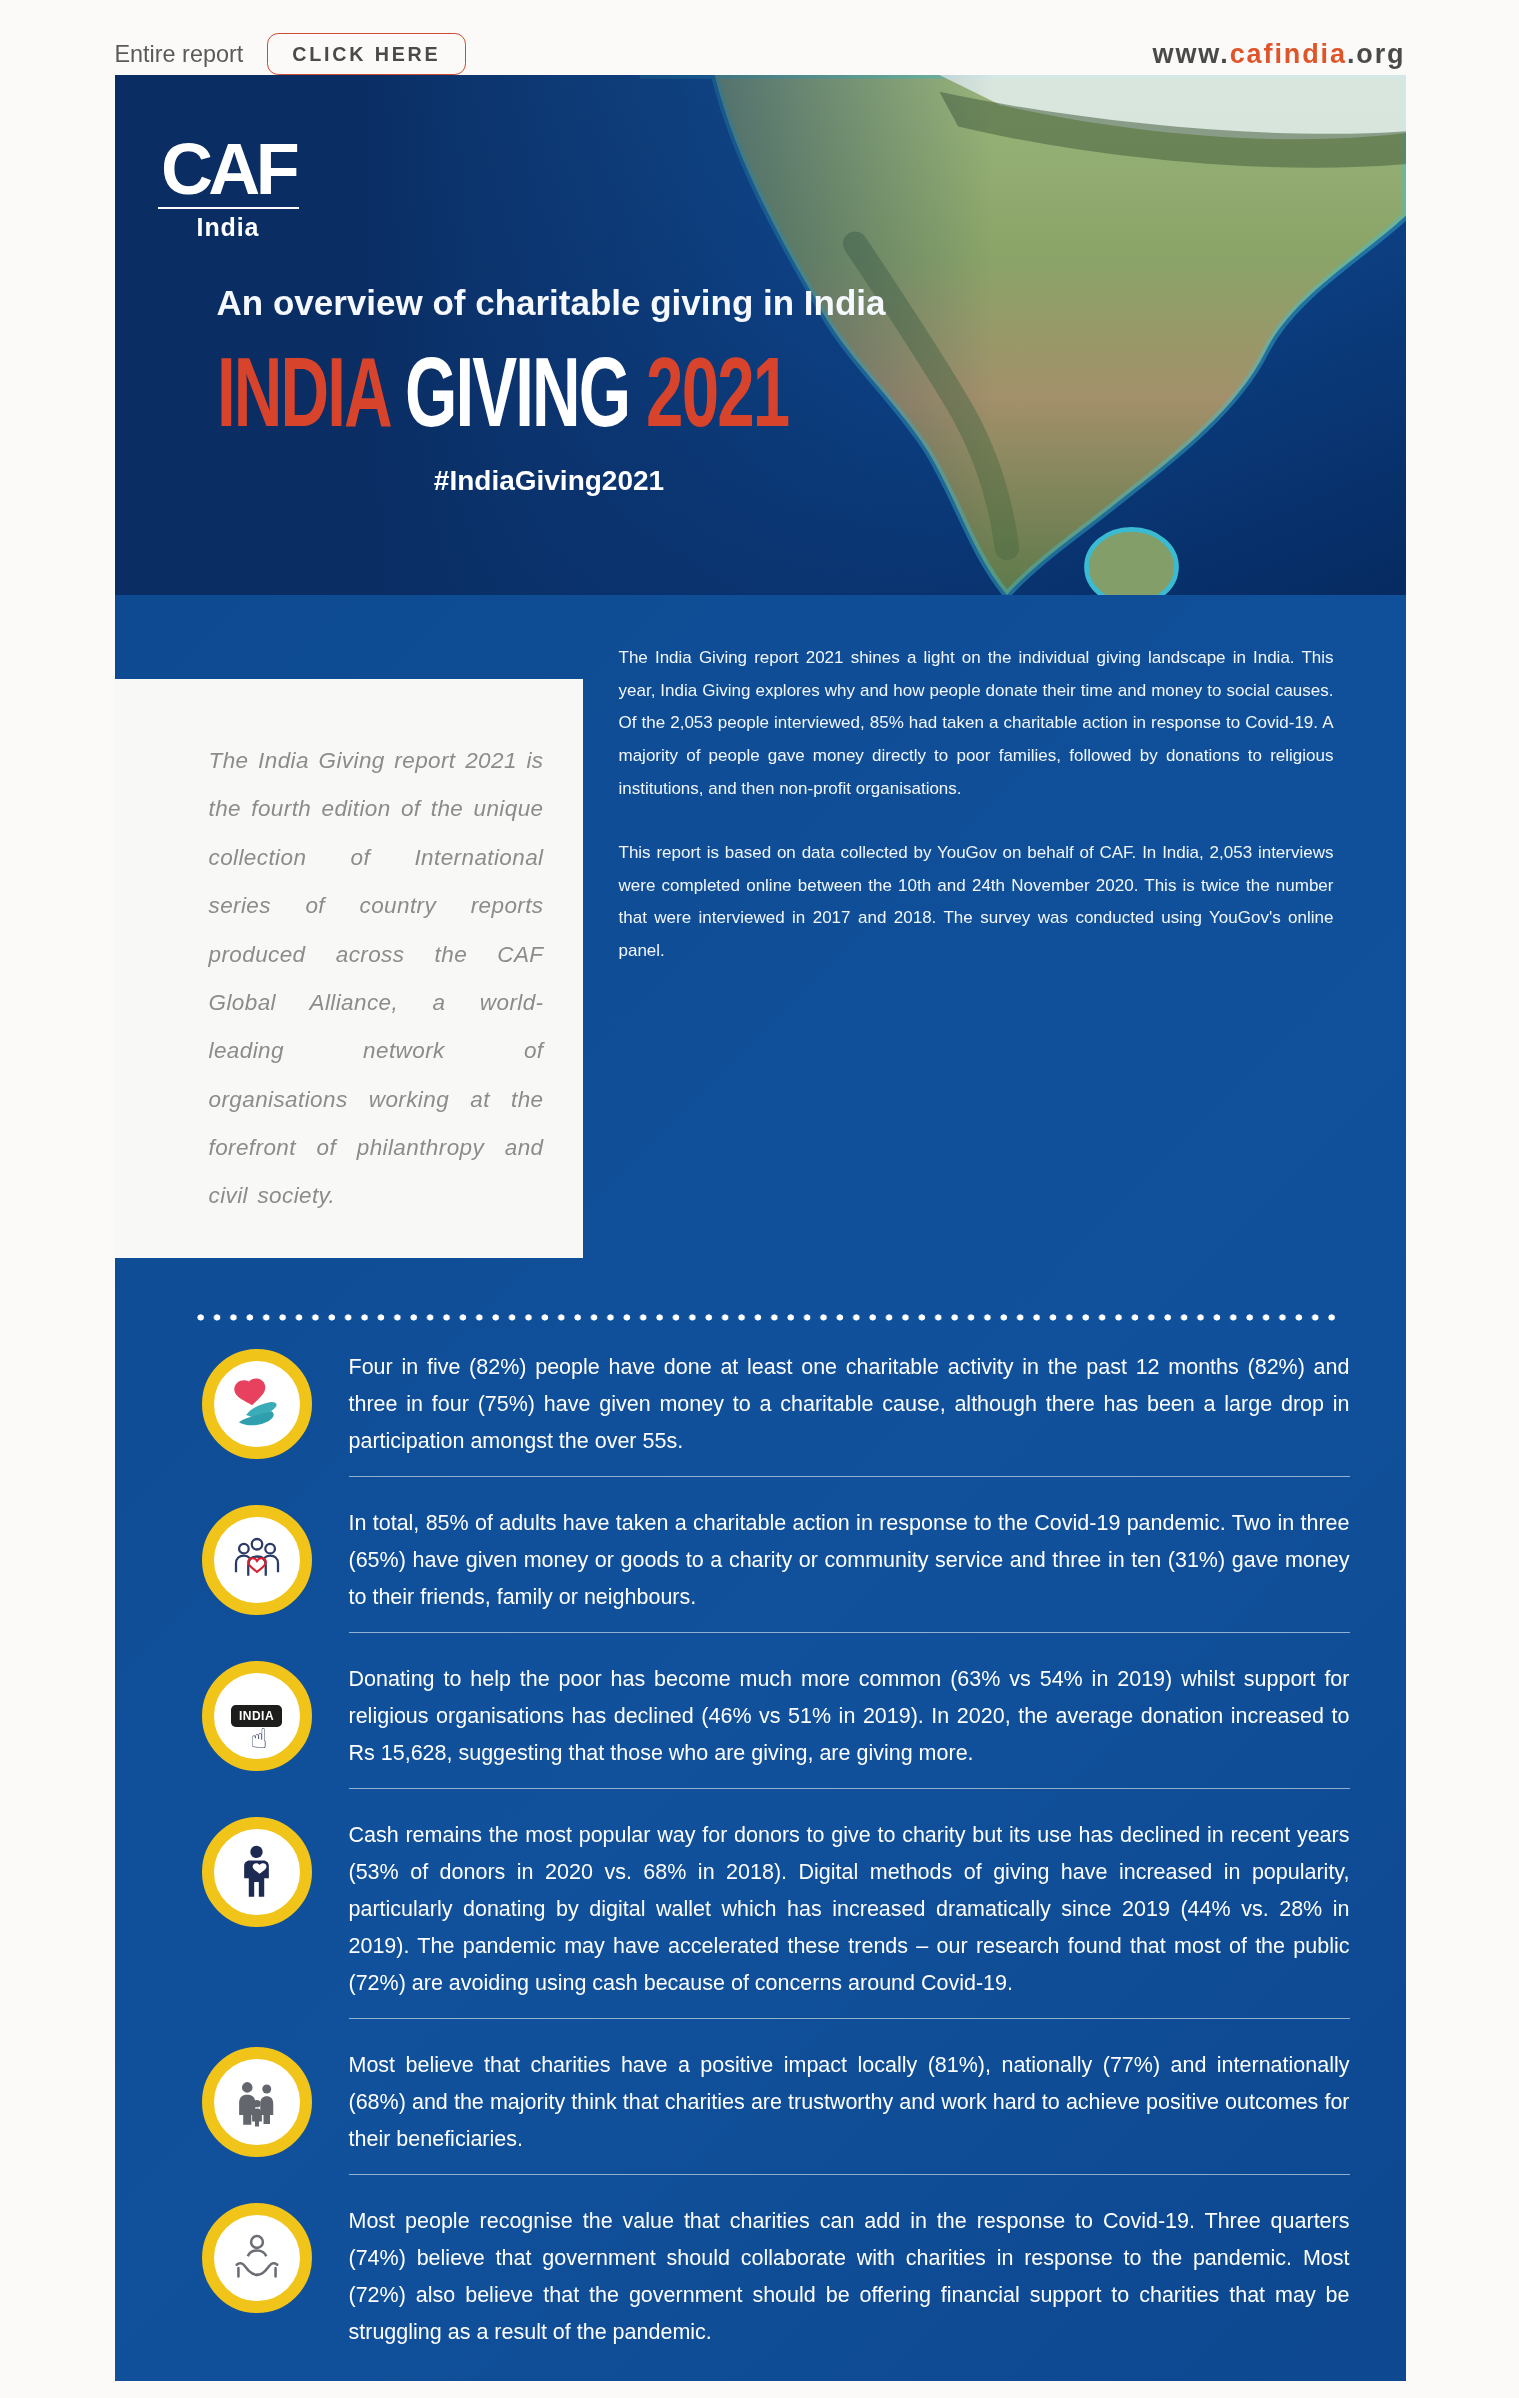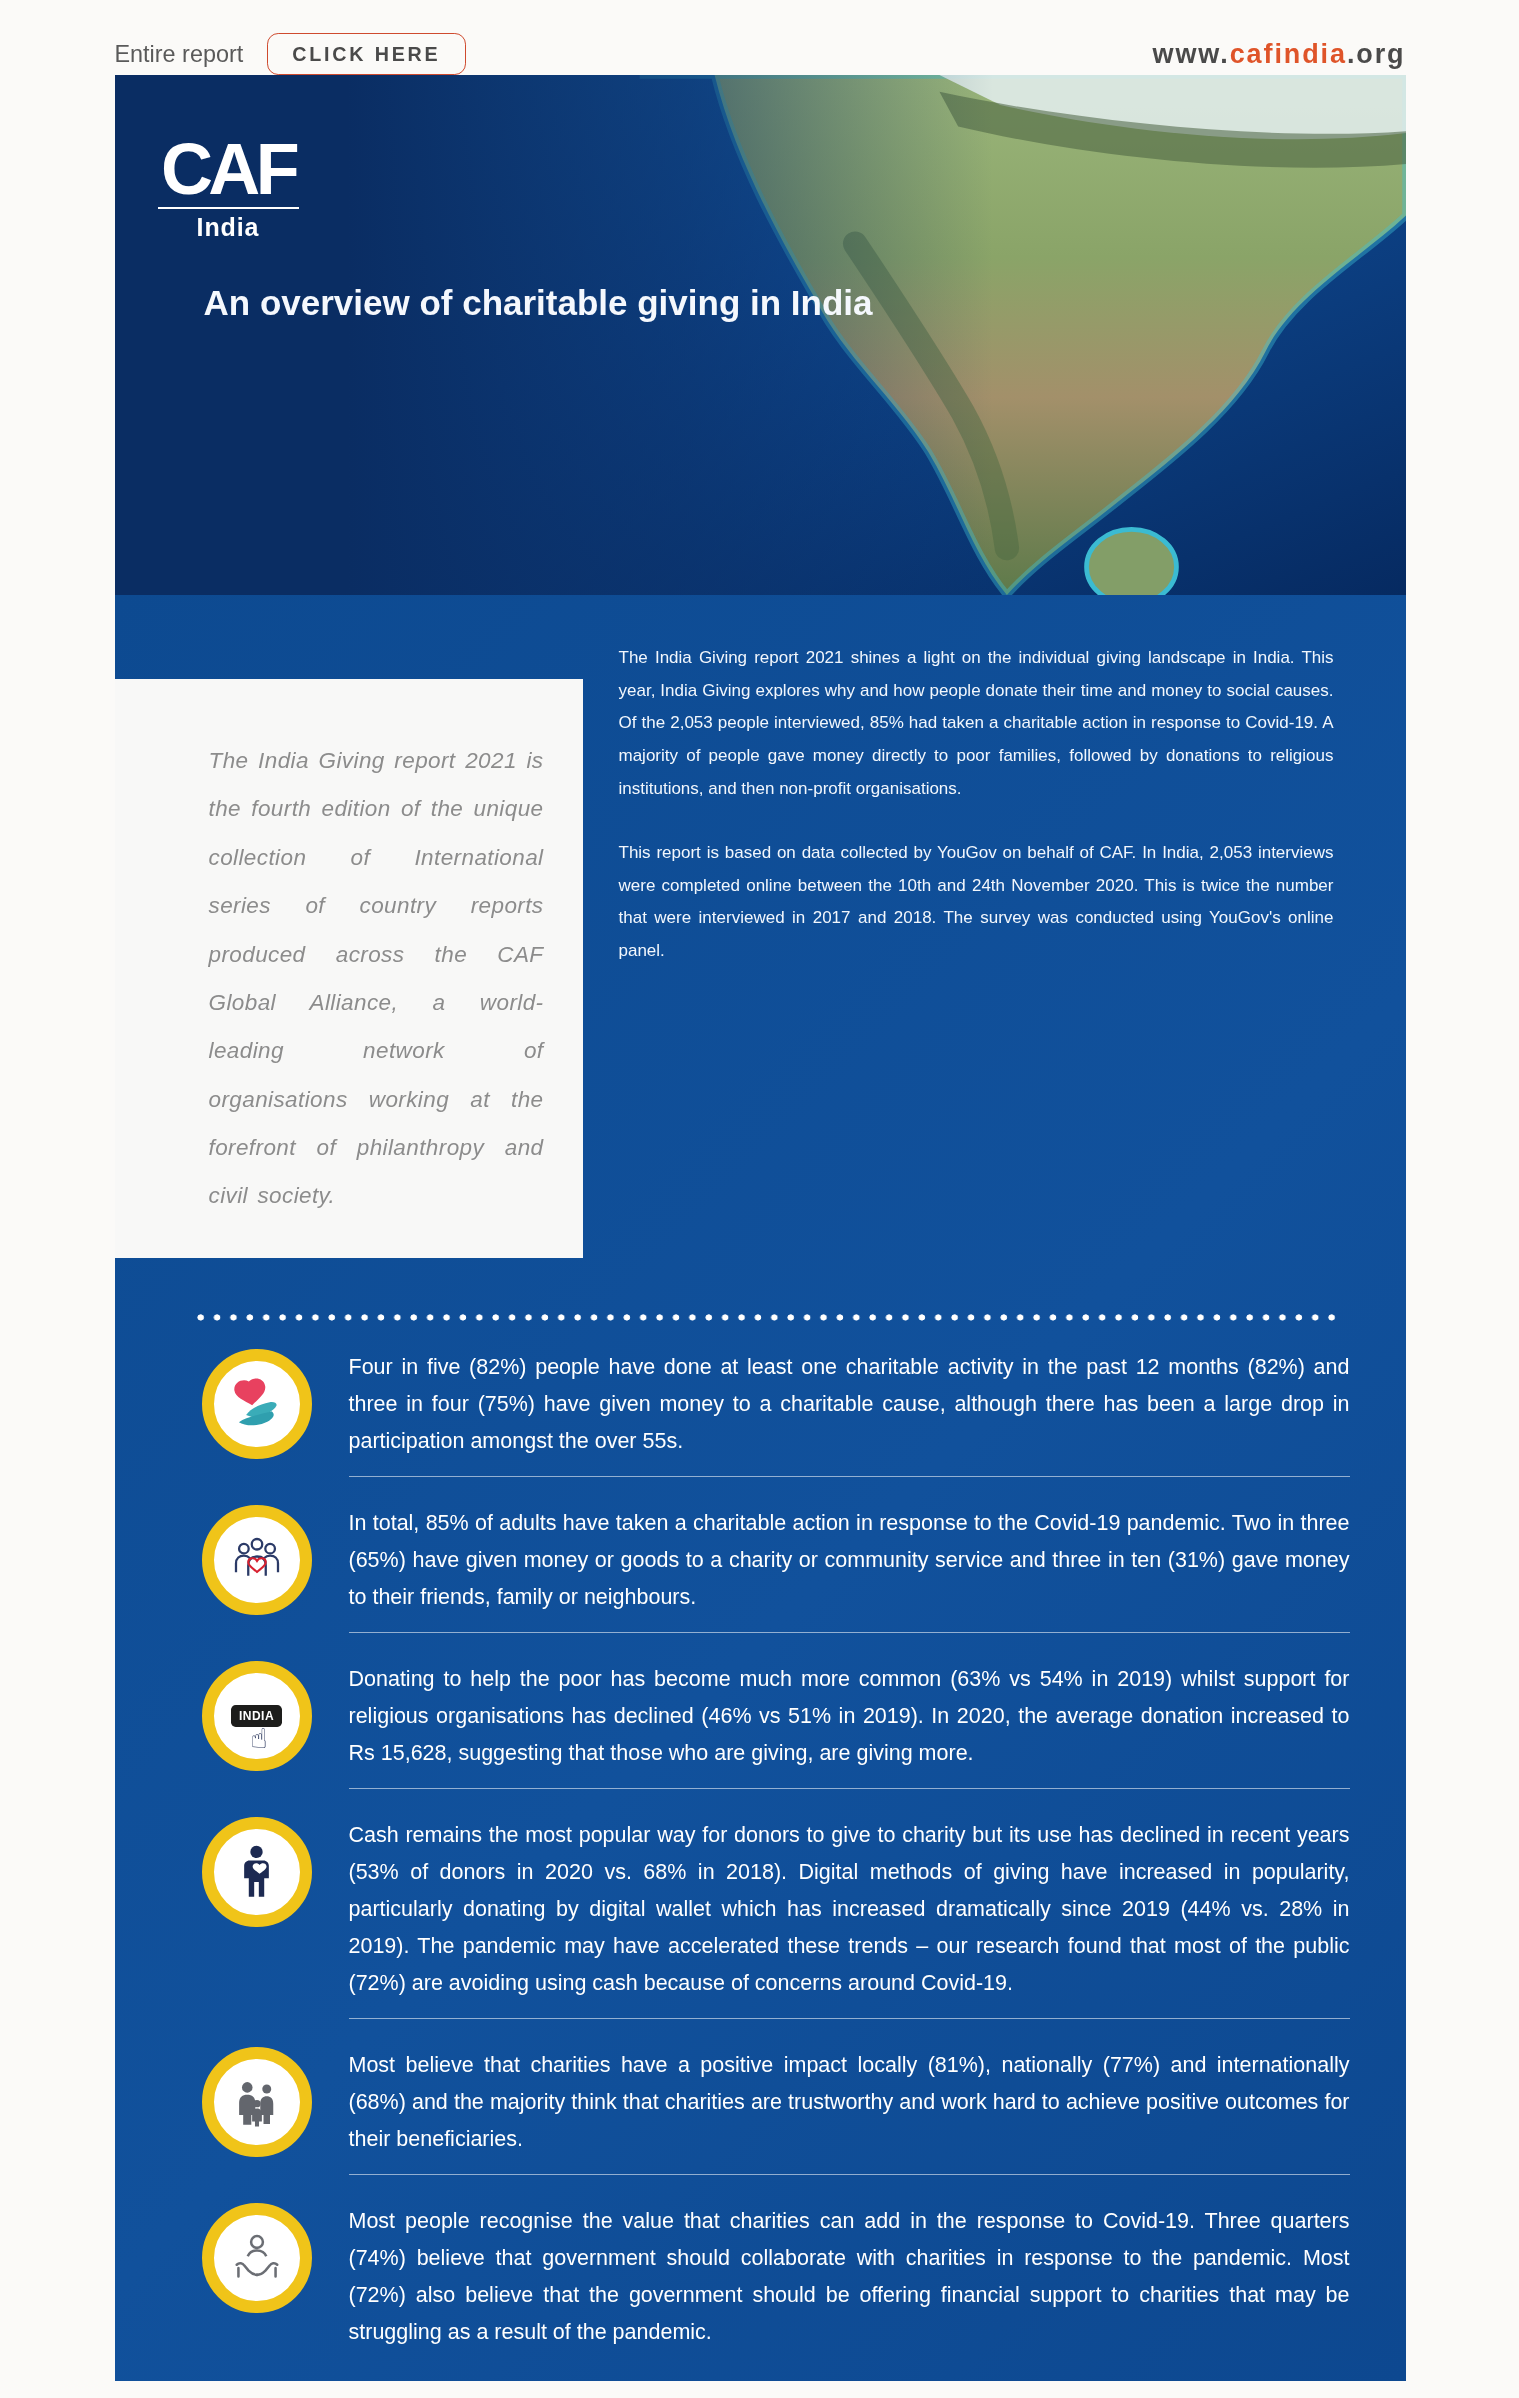--- a/index.html
+++ b/index.html
@@ -17,21 +17,21 @@
   .website .hl{color:#df5429;}
 
   
   .hero{height:520px;position:relative;overflow:hidden;background:#0a2d63;}
   .hero svg.map{position:absolute;top:0;right:0;height:100%;width:100%;}
   .hero .shade{position:absolute;inset:0;background:linear-gradient(90deg,#0a2d63 18%,rgba(10,45,99,.55) 44%,rgba(10,45,99,0) 68%);}
   .hero-inner{position:absolute;inset:0;}
   .logo{position:absolute;left:43px;top:58px;color:#fff;text-align:center;width:141px;}
   .logo-caf{font-size:72px;font-weight:800;letter-spacing:-4.7px;line-height:1;border-bottom:2.8px solid #fff;padding-bottom:1.9px;}
   .logo-india{font-size:25px;font-weight:700;letter-spacing:0.9px;margin-top:3.7px;}
-  .hero-text{position:absolute;left:89px;top:208px;}
+  .hero-text{position:absolute;left:102px;top:208px;}
   .hero-subtitle{color:#f5f8fd;font-size:35px;font-weight:600;margin-bottom:19px;}
   .title-wrap{width:665px;}
   .title-line{white-space:nowrap;font-weight:800;font-size:99px;line-height:1;letter-spacing:-2.8px;
     transform:scale(.68,1);transform-origin:left center;}
   .title-red{color:#d8432c;}
   .title-white{color:#ffffff;}
   .hashtag{color:#fff;font-size:28px;font-weight:600;text-align:center;width:665px;margin-top:24px;}
 
   
   .main-blue{background:linear-gradient(135deg,#0d4a91 0%,#11519c 55%,#0d4890 100%);min-height:1679px;
@@ -97,20 +97,24 @@
       <ellipse cx="1085" cy="525" rx="48" ry="40" fill="#8aa468" stroke="#3ec3d8" stroke-width="5" opacity=".95"></ellipse>
     </svg>
     <div class="shade"></div>
     <div class="hero-inner">
       <div class="logo">
         <div class="logo-caf">CAF</div>
         <div class="logo-india">India</div>
       </div>
       <div class="hero-text">
         <div class="hero-subtitle">An overview of charitable giving in India</div>
+        <div class="title-wrap">
+          <div class="title-line"><span class="title-red">INDIA</span> <span class="title-white">GIVING</span> <span class="title-red">2021</span></div>
+          <div class="hashtag">#IndiaGiving2021</div>
+        </div>
       </div>
     </div>
   </div>
 
   <div class="main-blue">
 
     <div class="intro-row">
       <div class="quote-box">
         <div class="quote-text">The India Giving report 2021 is the fourth edition of the unique collection of International series of country reports produced across the CAF Global Alliance, a world-leading network of organisations working at the forefront of philanthropy and civil society.</div>
       </div>

